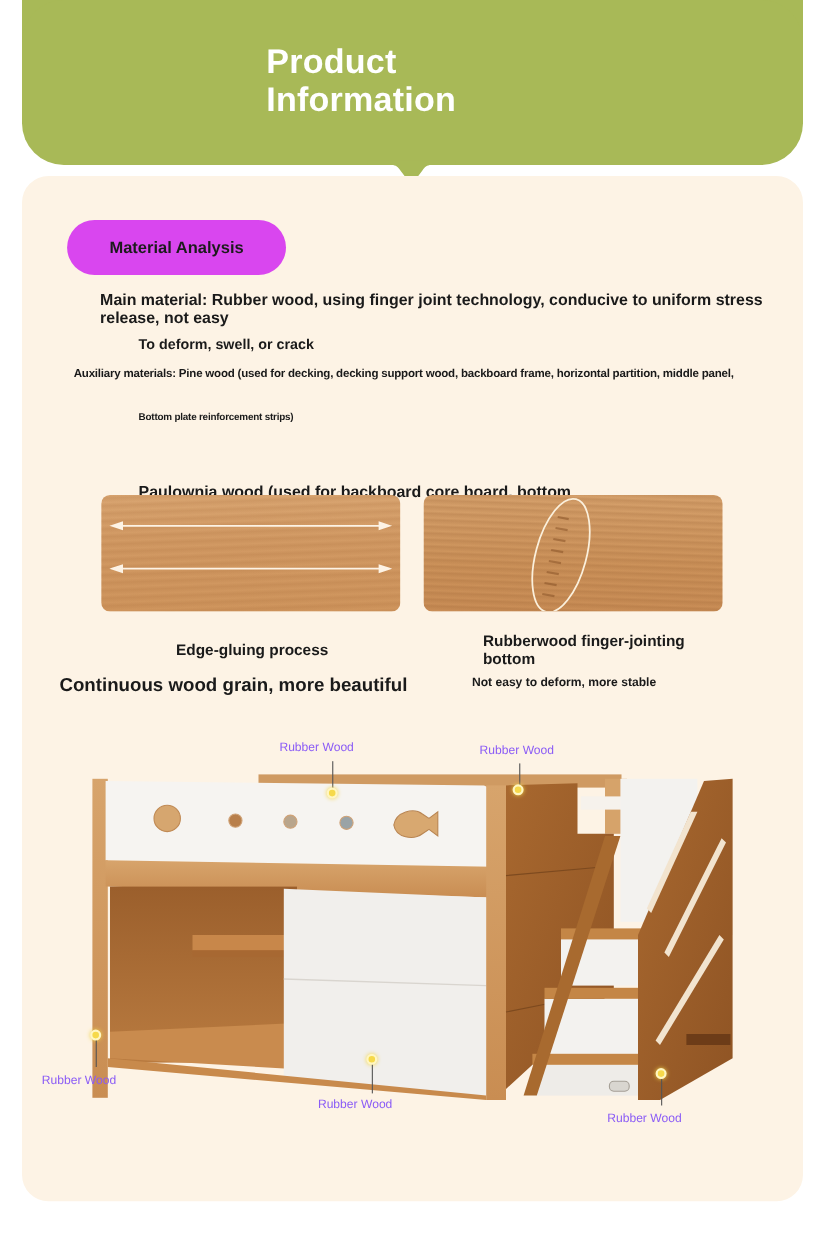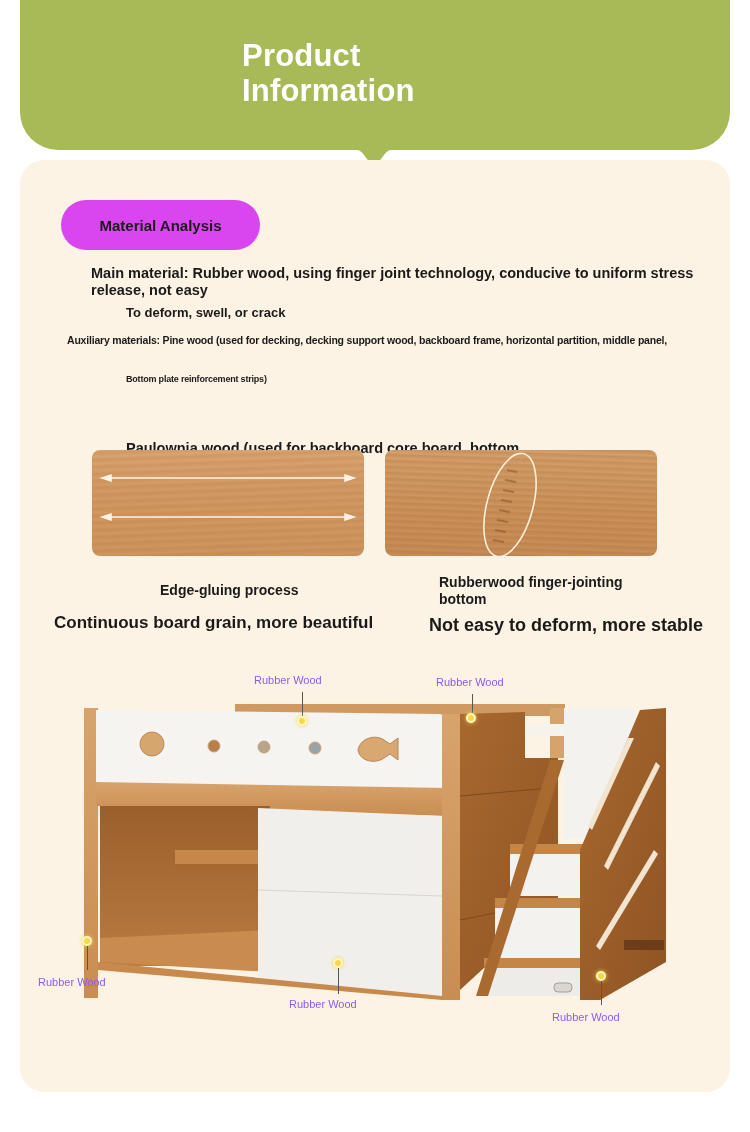--- a/index.html
+++ b/index.html
@@ -54,21 +54,21 @@
       background:
         repeating-linear-gradient(182deg, rgba(140,85,40,0.0) 0px, rgba(140,85,40,0.2) 2px, rgba(140,85,40,0.0) 6px),
         linear-gradient(180deg, #d5a06b 0%, #cc925a 60%, #c98d56 100%);
     }
     .wood-card svg { position: absolute; left: 0; top: 0; }
 
     .cap { position: absolute; font-weight: 700; color: #1a1a1a; }
     .cap-1 { left: 160px; top: 582px; font-size: 14px; }
     .cap-1b { left: 54px; top: 613px; font-size: 17px; }
     .cap-2 { left: 439px; top: 574px; width: 220px; font-size: 14px; line-height: 17px; }
-    .cap-2b { left: 429px; top: 615px; font-size: 18px; text-align: center; }
+    .cap-2b { left: 429px; top: 615px; font-size: 11px; text-align: center; }
 
     .bed { position: absolute; left: 80px; top: 700px; width: 600px; height: 310px; }
 
     .callout { position: absolute; font-size: 11px; font-weight: 400; color: #8b5cf6; white-space: nowrap; }
     .dot {
       position: absolute; width: 10px; height: 10px; border-radius: 50%;
       background: #f6d94a; border: 2px solid #fff6c2; box-shadow: 0 0 4px #f3d54a;
     }
     .lead { position: absolute; width: 1px; background: #555; }
   </style>
@@ -120,21 +120,21 @@
       <line x1="114" y1="60" x2="125" y2="62"></line>
       <line x1="112" y1="70" x2="123" y2="72"></line>
       <line x1="110" y1="80" x2="121" y2="82"></line>
       <line x1="108" y1="90" x2="119" y2="92"></line>
     </g>
     <ellipse cx="125" cy="55" rx="23" ry="53" transform="rotate(15 125 55)" fill="none" stroke="#fbf0dc" stroke-width="1.6"></ellipse>
   </svg>
 </div>
 
 <div class="cap cap-1">Edge-gluing process</div>
-<div class="cap cap-1b">Continuous board grain, more beautiful</div>
+<div class="cap cap-1b">Continuous wood grain, more beautiful</div>
 <div class="cap cap-2">Rubberwood finger-jointing bottom</div>
 <div class="cap cap-2b">Not easy to deform, more stable</div>
 
 <svg class="bed" viewBox="0 0 600 310" width="600" height="310">
   <defs>
     <linearGradient id="woodL" x1="0" y1="0" x2="0" y2="1">
       <stop offset="0" stop-color="#d7a46c"></stop>
         <stop offset="1" stop-color="#c98d52"></stop>
     </linearGradient>
     <linearGradient id="woodD" x1="0" y1="0" x2="1" y2="1">

